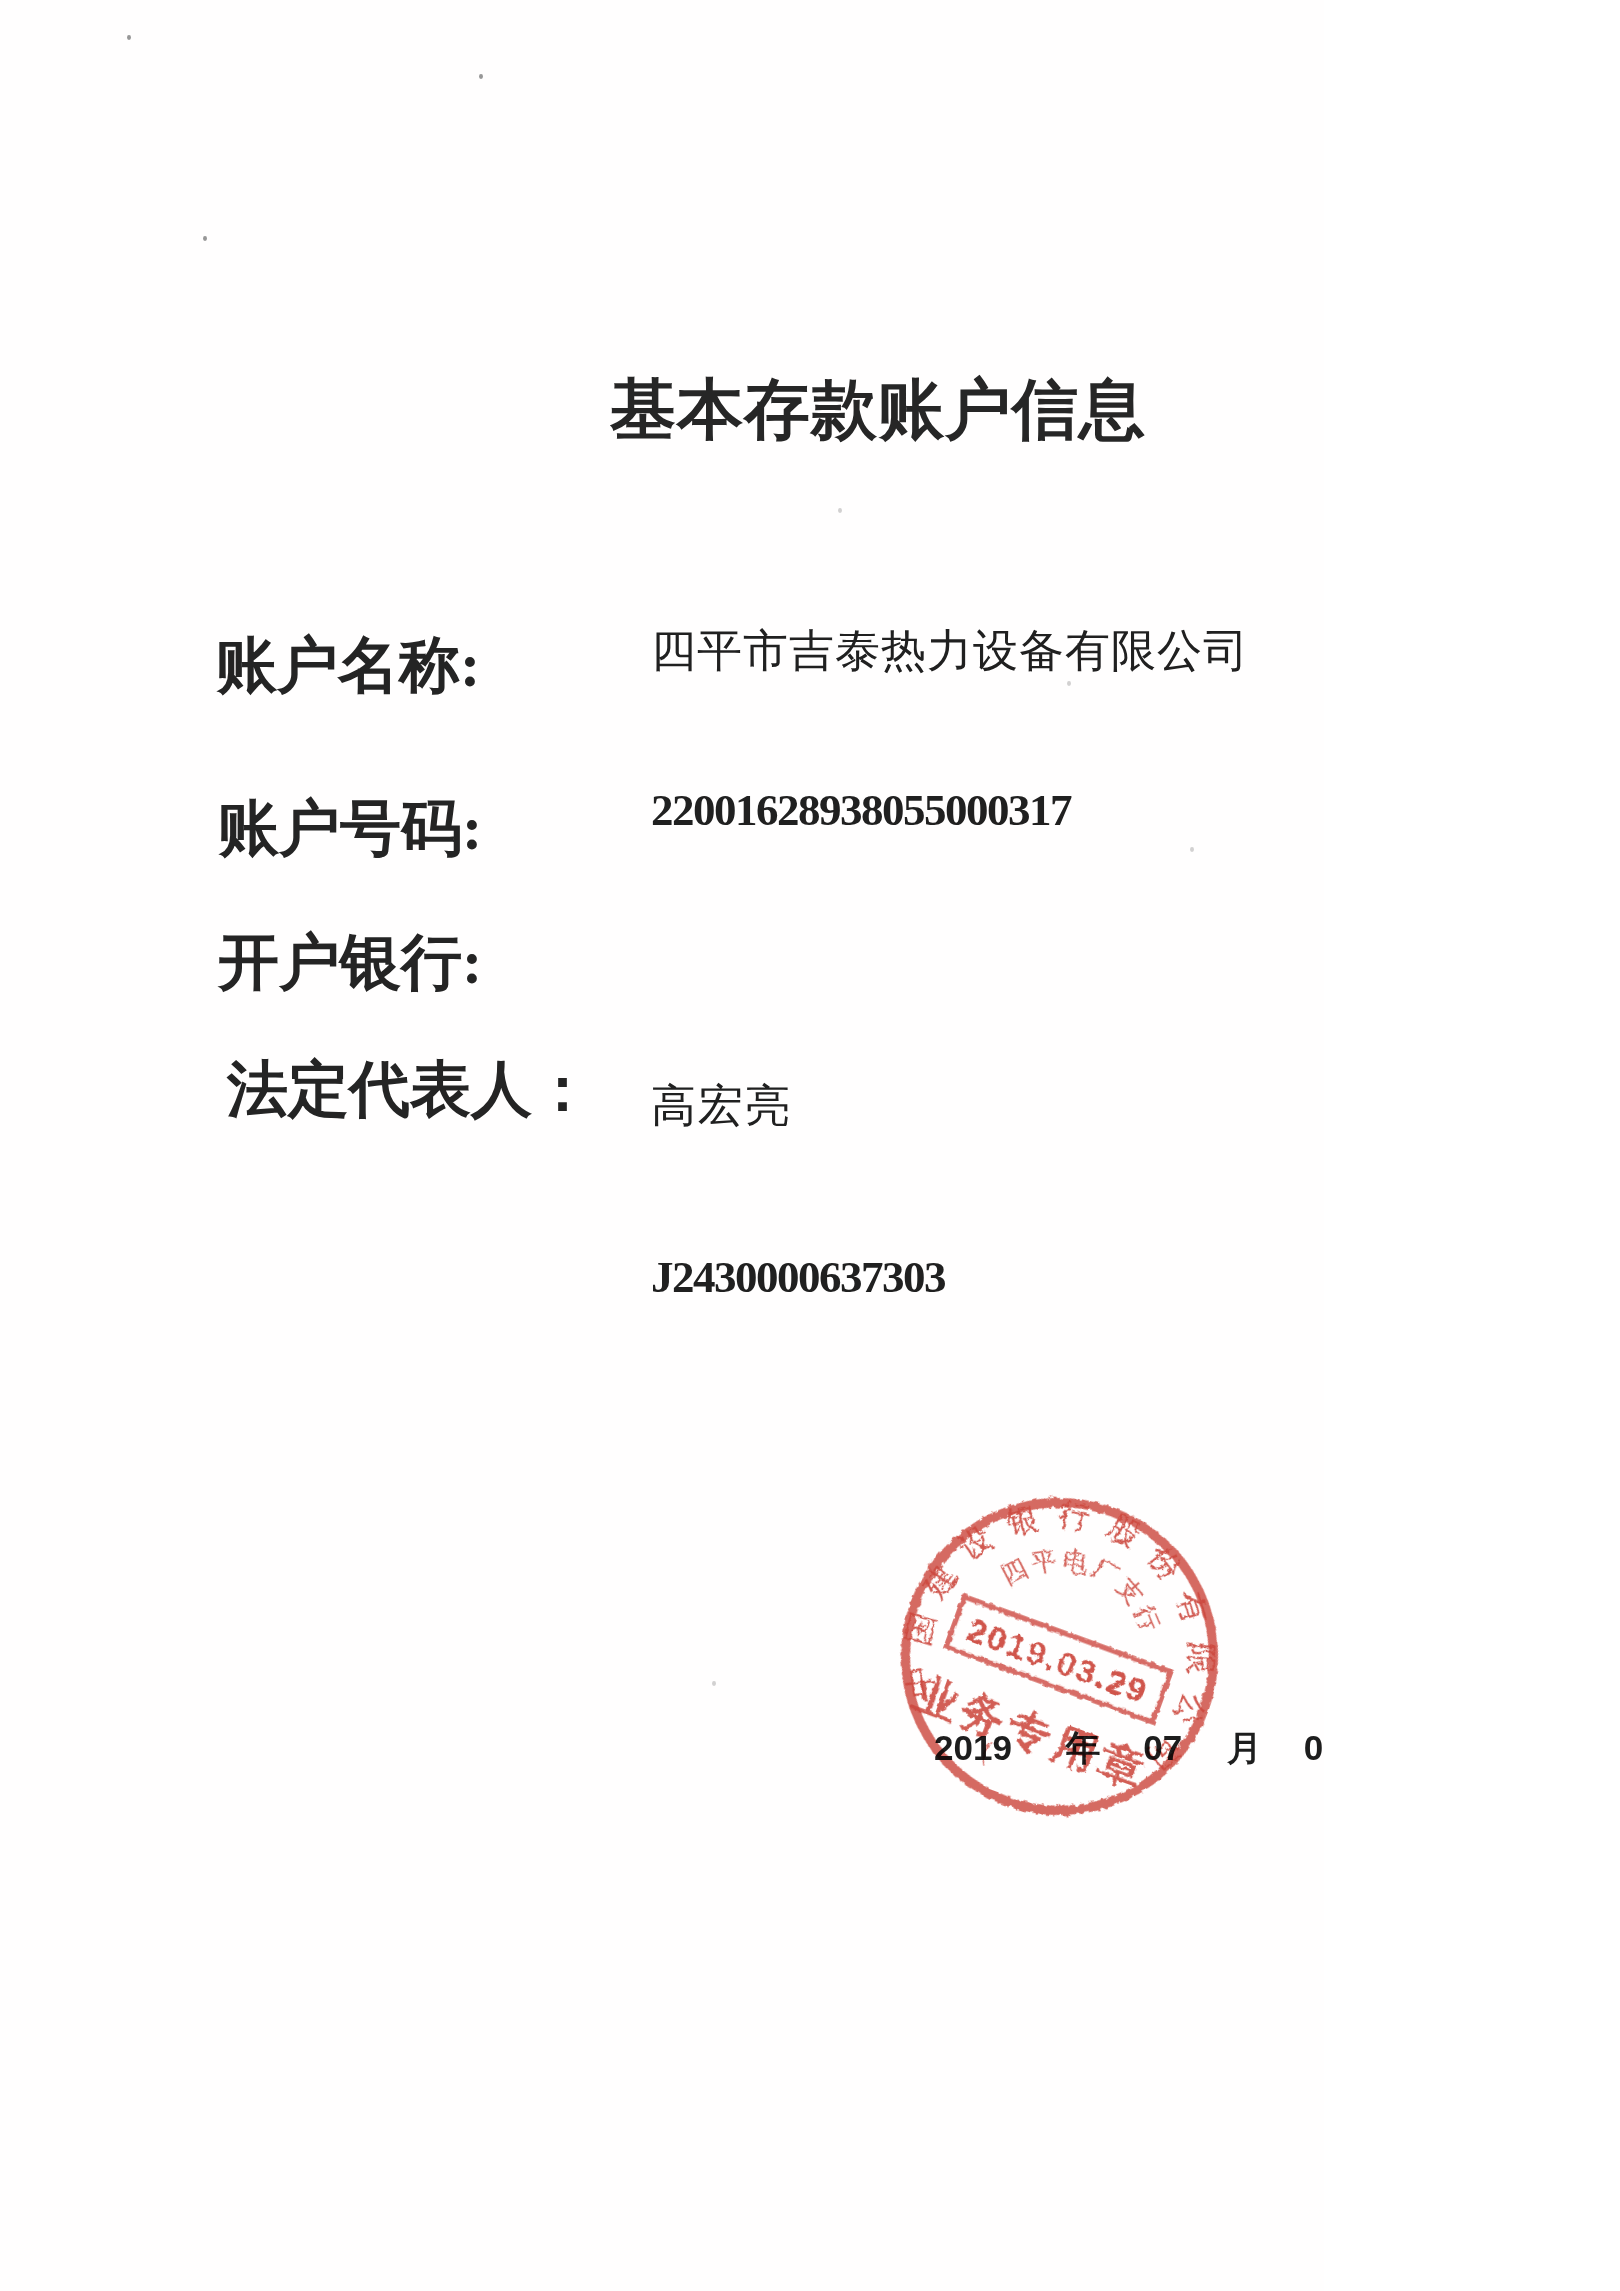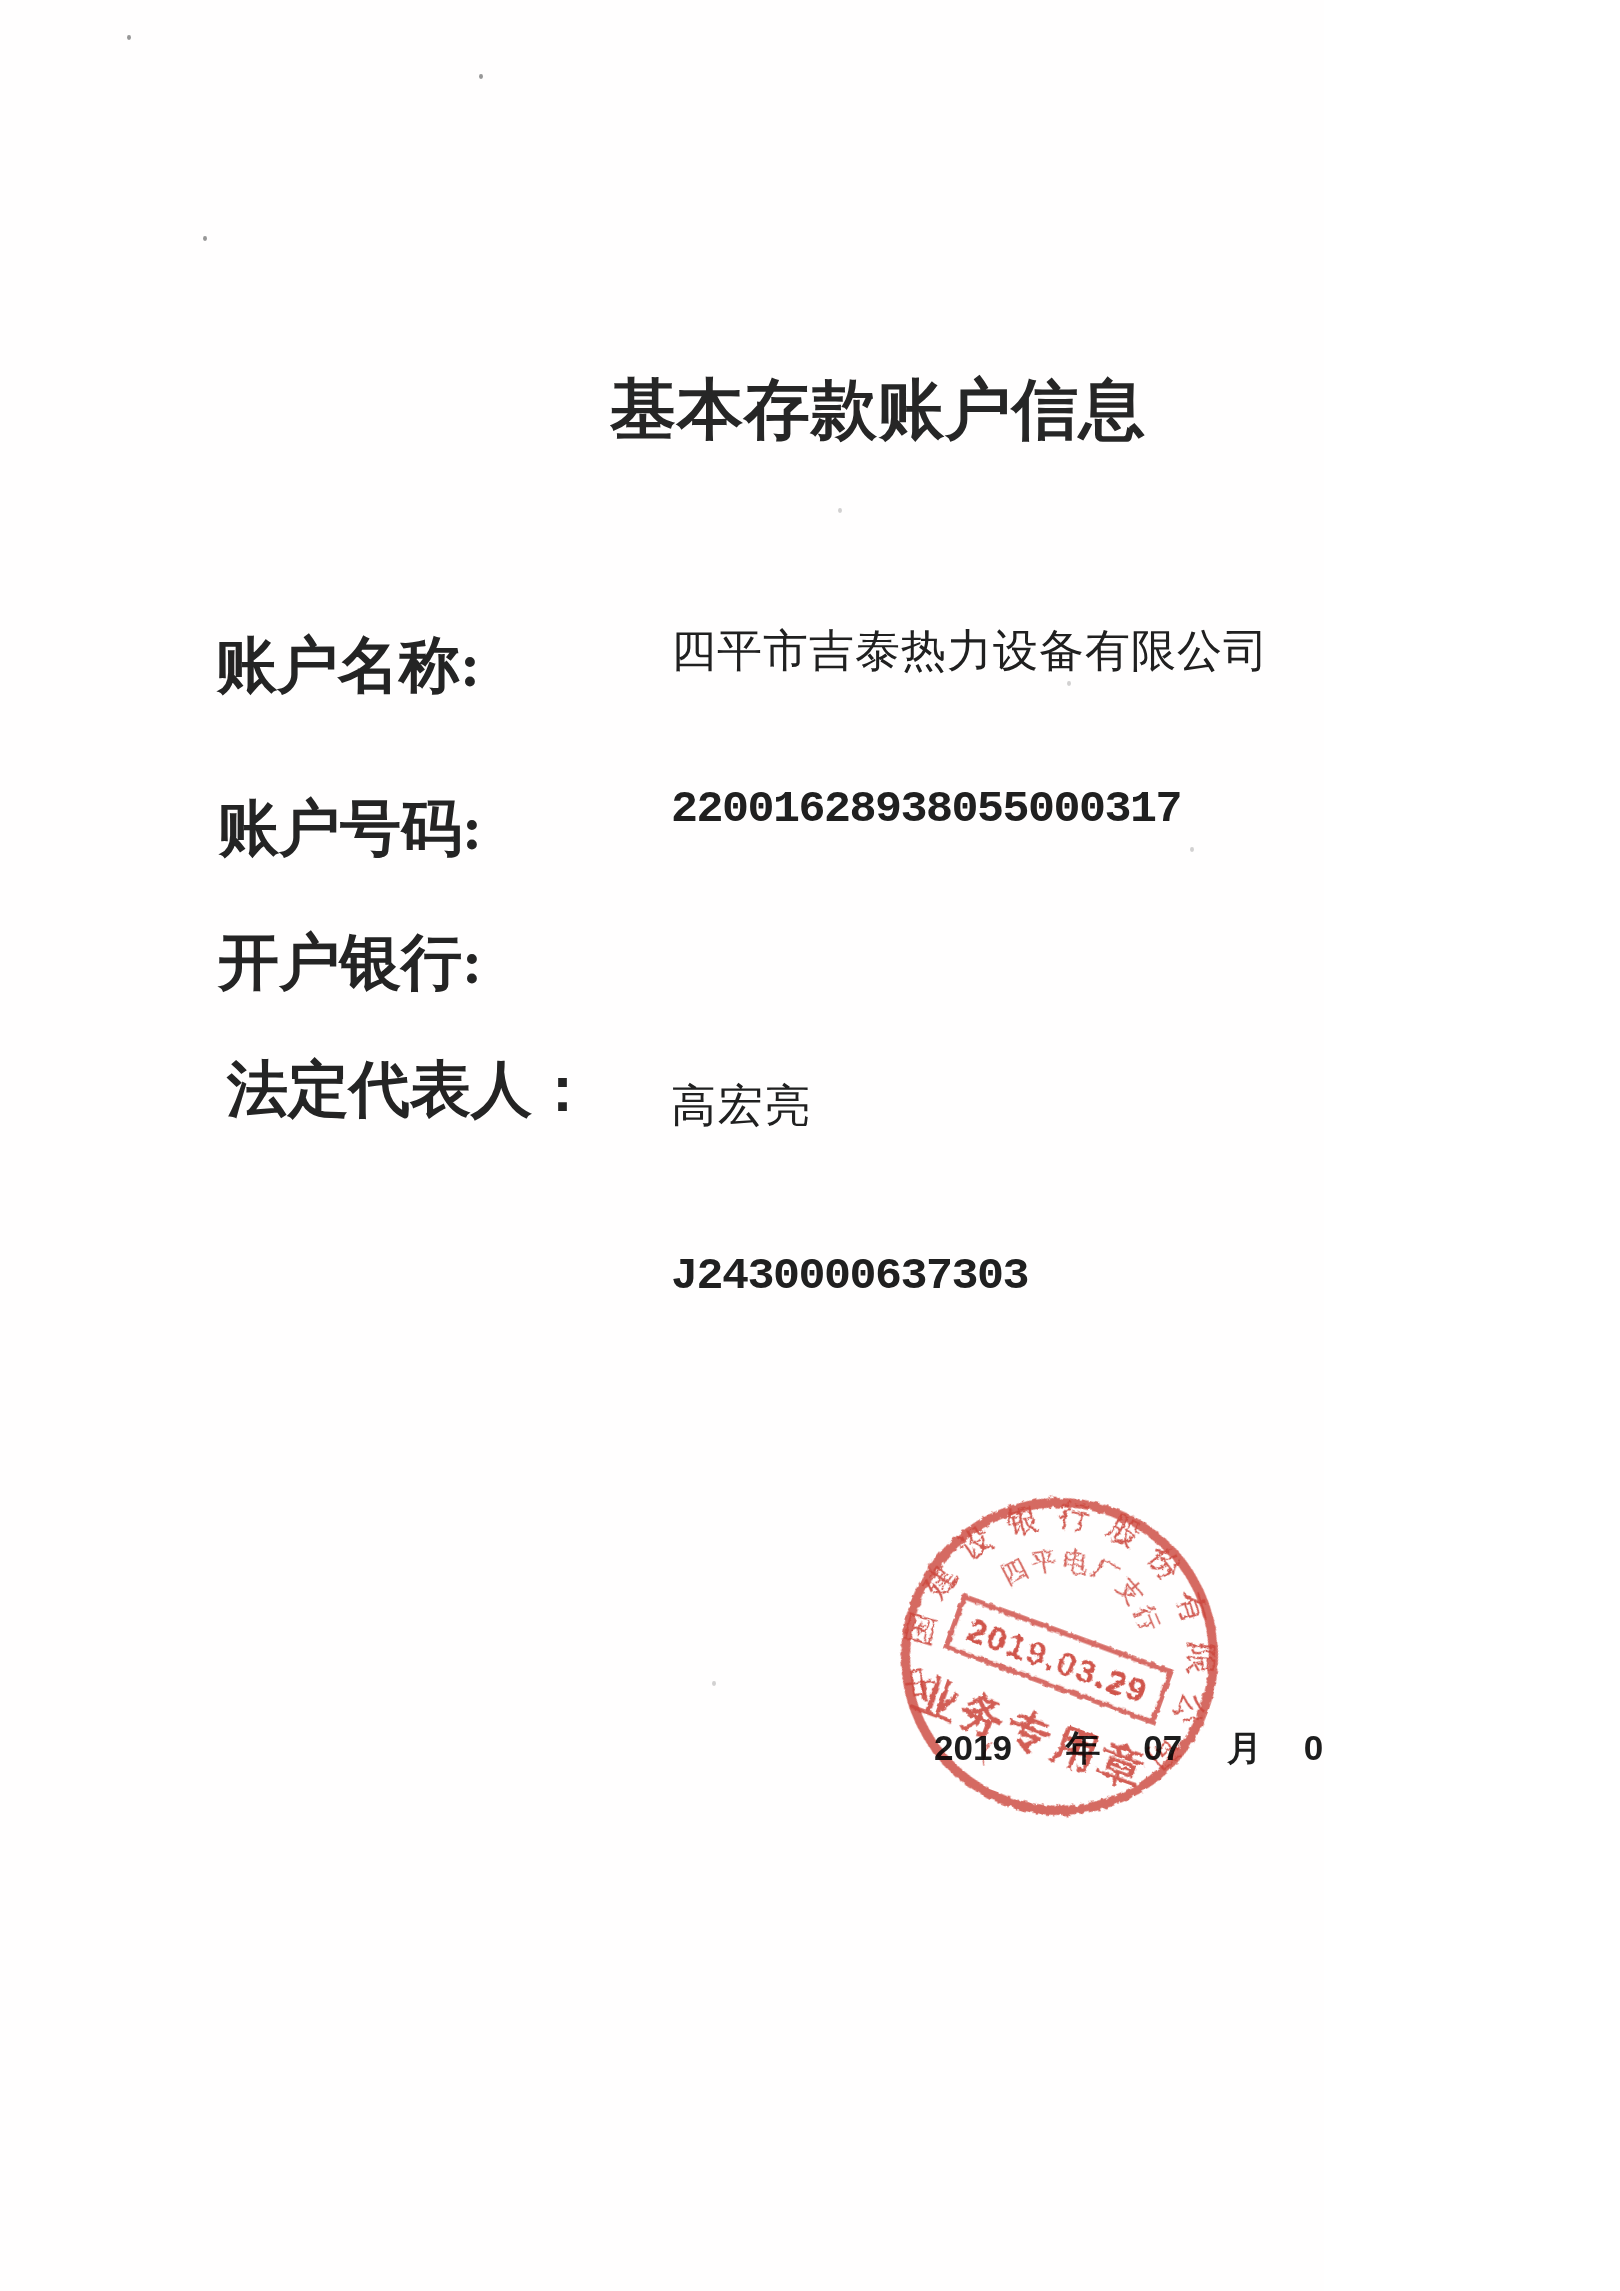--- a/index.html
+++ b/index.html
@@ -23,26 +23,26 @@
   .field-label{
     position:absolute;
     font-size:61px;
     font-weight:700;
     color:#242424;
     white-space:nowrap;
     font-family:"Liberation Serif", serif;
   }
   .field-value{
     position:absolute;
-    left:671px;
+    left:651px;
     font-size:45px;
     font-weight:500;
     color:#202020;
     white-space:nowrap;
-    font-family:Liberation Mono, monospace;
+    font-family:Liberation Serif, serif;
     text-align:right;
   }
   .num{letter-spacing:-1.5px;font-weight:600;}
   .date-line{
     position:absolute;
     left:934px;top:1725px;
     font-size:35px;
     font-weight:600;
     color:#1d1d1d;
     font-family:"Liberation Sans", sans-serif;

